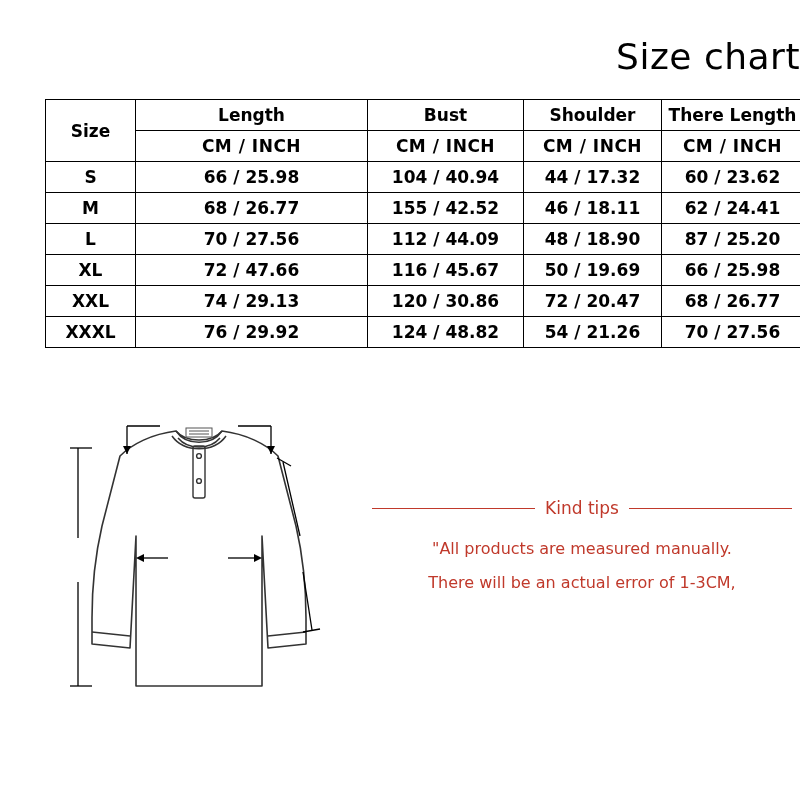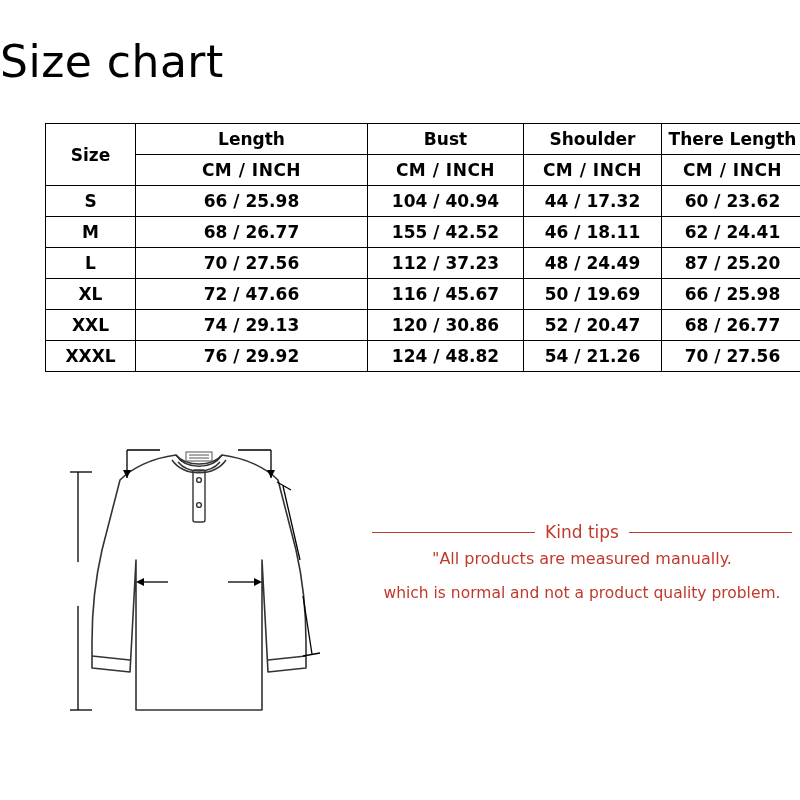--- a/index.html
+++ b/index.html
@@ -11,26 +11,26 @@
     height: 800px;
     background: #ffffff;
     font-family: "DejaVu Sans", sans-serif;
     color: #000000;
     overflow: hidden;
     position: relative;
   }
 
   
   .title {
-    text-align: left;
-    font-size: 44px;
+    text-align: right;
+    font-size: 36px;
     font-weight: 400;
     letter-spacing: 0.5px;
     margin-top: 36px;
-    margin-bottom: 36px;
+    margin-bottom: 22px;
     font-family: "DejaVu Sans", sans-serif;
   }
 
   
   .table-wrap {
     width: 758px;
     margin: 0 auto;
   }
   table.size-table {
     width: 100%;
@@ -96,20 +96,21 @@
     top: 112px;
     width: 420px;
     color: #c0392b;
     text-align: center;
   }
   .tips-title-row {
     display: flex;
     align-items: center;
     justify-content: center;
     gap: 10px;
+    margin-bottom: 14px;
   }
   .tips-rule {
     flex: 1;
     height: 1px;
     background: #c0392b;
   }
   .tips-title {
     font-size: 17px;
     white-space: nowrap;
     color: #c0392b;
@@ -161,36 +162,36 @@
       <tr>
         <td class="row-size">M</td>
         <td class="row-cell">68 / 26.77</td>
         <td class="row-cell">155 / 42.52</td>
         <td class="row-cell">46 / 18.11</td>
         <td class="row-cell">62 / 24.41</td>
       </tr>
       <tr>
         <td class="row-size">L</td>
         <td class="row-cell">70 / 27.56</td>
-        <td class="row-cell">112 / 37.23</td>
-        <td class="row-cell">48 / 24.49</td>
+        <td class="row-cell">112 / 44.09</td>
+        <td class="row-cell">48 / 18.90</td>
         <td class="row-cell">87 / 25.20</td>
       </tr>
       <tr>
         <td class="row-size">XL</td>
         <td class="row-cell">72 / 47.66</td>
         <td class="row-cell">116 / 45.67</td>
         <td class="row-cell">50 / 19.69</td>
         <td class="row-cell">66 / 25.98</td>
       </tr>
       <tr>
         <td class="row-size">XXL</td>
         <td class="row-cell">74 / 29.13</td>
         <td class="row-cell">120 / 30.86</td>
-        <td class="row-cell">52 / 20.47</td>
+        <td class="row-cell">72 / 20.47</td>
         <td class="row-cell">68 / 26.77</td>
       </tr>
       <tr>
         <td class="row-size">XXXL</td>
         <td class="row-cell">76 / 29.92</td>
         <td class="row-cell">124 / 48.82</td>
         <td class="row-cell">54 / 21.26</td>
         <td class="row-cell">70 / 27.56</td>
       </tr>
     </tbody>
@@ -276,15 +277,15 @@
     </g>
   </svg>
 
   <div class="tips">
     <div class="tips-title-row">
       <div class="tips-rule"></div>
       <div class="tips-title">Kind tips</div>
       <div class="tips-rule"></div>
     </div>
     <div class="tips-line">"All products are measured manually.</div>
-    <div class="tips-line wide">which is normal and not a product quality problem.</div>
+    <div class="tips-line">There will be an actual error of 1-3CM,</div>
   </div>
 </div>
 
 </body></html>

